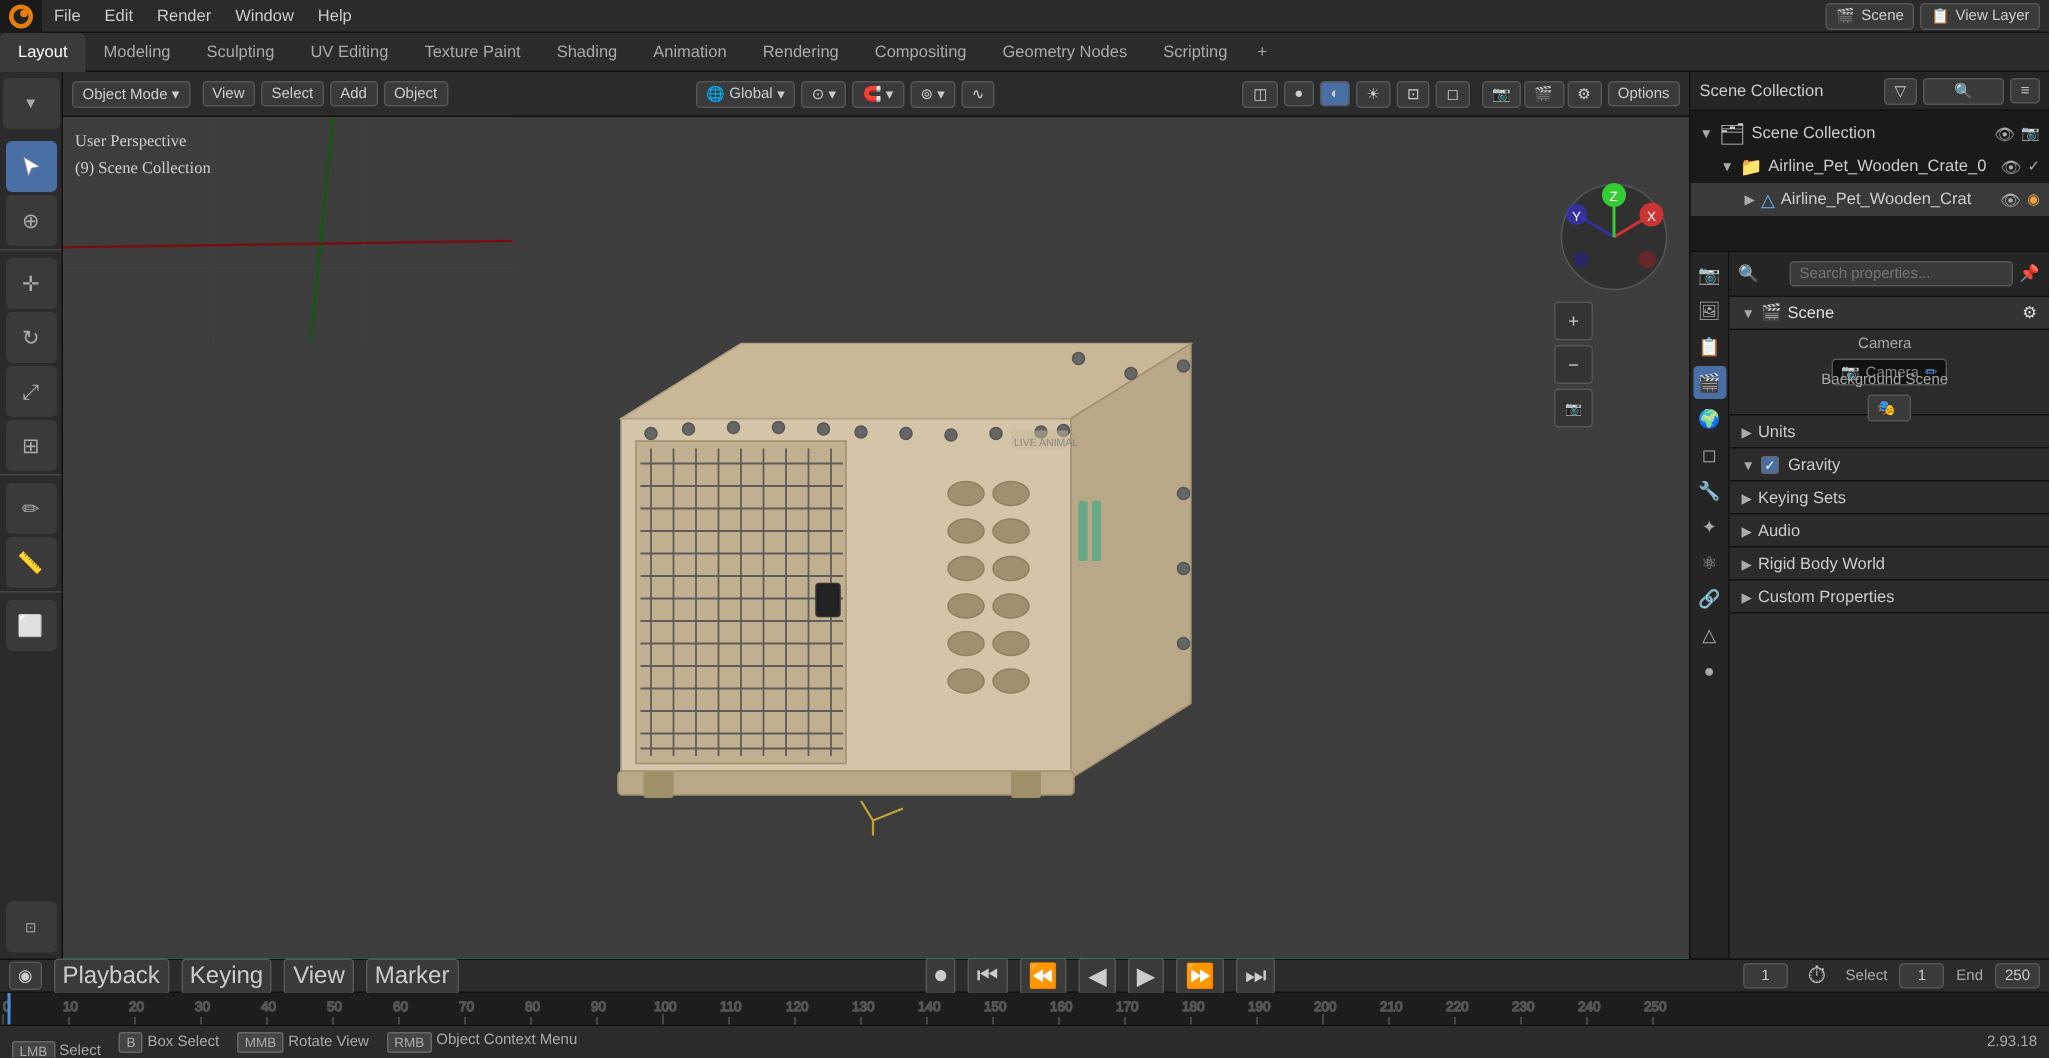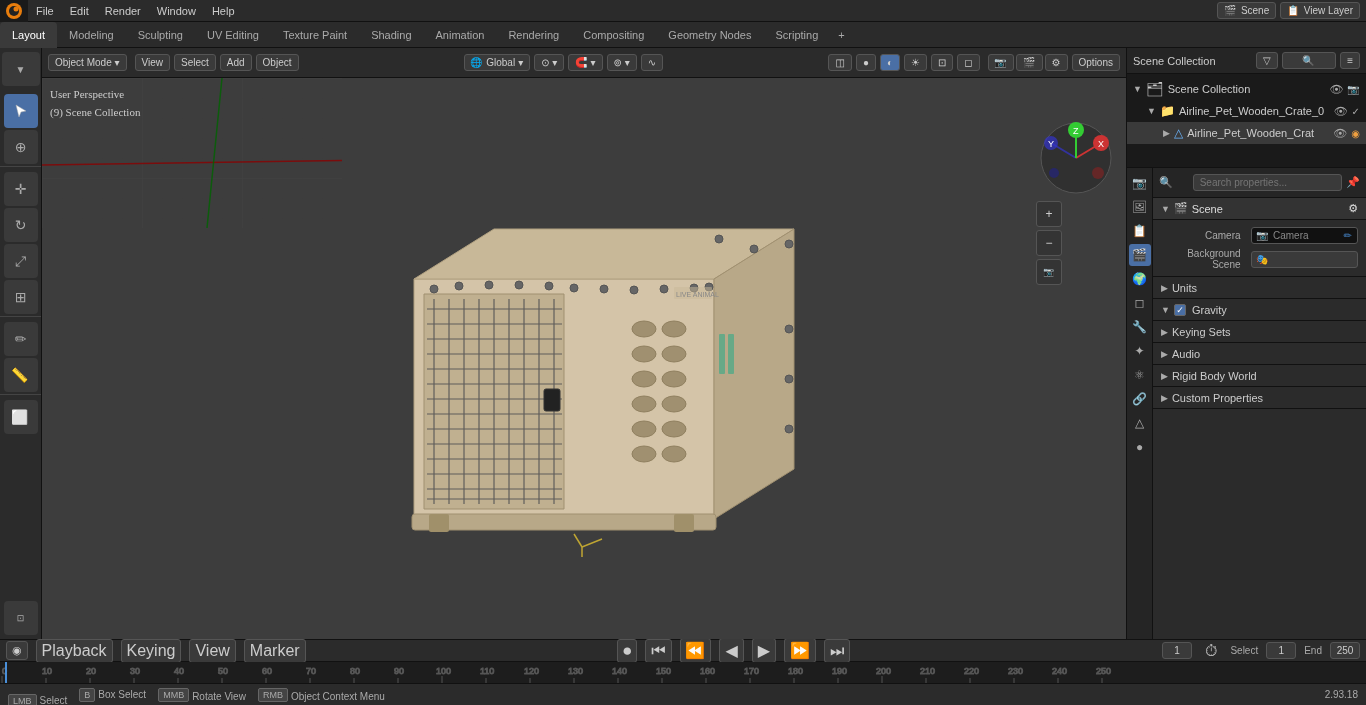--- a/index.html
+++ b/index.html
@@ -49,21 +49,21 @@
     #outliner-header { height: 26px; background: #252525; display: flex; align-items: center; padding: 0 6px; border-bottom: 1px solid #111; gap: 4px; }
     .outliner-tree { padding: 4px 0; flex: 1; overflow-y: auto; }
     .tree-item { display: flex; align-items: center; height: 22px; padding: 0 6px; cursor: pointer; gap: 4px; }
     .tree-arrow { color: #aaa; font-size: 9px; }
     .tree-label { color: #ccc; flex: 1; font-size: 11px; }
     .tree-eye { color: #aaa; font-size: 11px; cursor: pointer; }
 
     .section-header { background: #333; padding: 4px 8px; cursor: pointer; display: flex; align-items: center; gap: 4px; border-bottom: 1px solid #111; font-size: 11px; color: #ddd; }
     .section-header .arrow { font-size: 9px; color: #aaa; }
     .section-content { padding: 4px 8px; background: #2b2b2b; border-bottom: 1px solid #111; }
-    .prop-row { display: flex; align-items: center; height: 22px; margin-bottom: 2px; gap: 4px; }
+    .prop-row { display: flex; align-items: center; height: 22px; margin-bottom: 2px; gap: 4px; flex-direction: column; }
     .prop-label { color: #aaa; font-size: 10px; flex: 1; text-align: right; padding-right: 6px; }
     .prop-value { flex: 1.2; background: #3a3a3a; border: 1px solid #555; border-radius: 3px; padding: 2px 5px; font-size: 10px; color: #ccc; display: flex; align-items: center; gap: 4px; }
     .prop-value.black { background: #111; }
 
     .collapsible-row { display: flex; align-items: center; height: 22px; cursor: pointer; padding: 0 8px; gap: 4px; color: #ccc; font-size: 11px; border-bottom: 1px solid #111; }
     .collapsible-row .arr { font-size: 9px; color: #aaa; }
 
     
     #bottom-area { height: 44px; background: #1d1d1d; border-top: 1px solid #111; display: flex; flex-direction: column; }
     #timeline-header { height: 22px; background: #2b2b2b; display: flex; align-items: center; padding: 0 6px; gap: 8px; border-bottom: 1px solid #111; }
@@ -580,23 +580,23 @@
 
 <div id="status-bar">
   <span style="display:flex;align-items:center;gap:3px;margin-top:12px;">
     <span style="background:#444;border:1px solid #666;border-radius:2px;padding:1px 4px;font-size:9px;">LMB</span>
     <span>Select</span>
   </span>
   <span style="display:flex;align-items:center;gap:3px;">
     <span style="background:#444;border:1px solid #666;border-radius:2px;padding:1px 4px;font-size:9px;">B</span>
     <span>Box Select</span>
   </span>
-  <span style="display:flex;align-items:flex-end;gap:3px;">
+  <span style="display:flex;align-items:center;gap:3px;">
     <span style="background:#444;border:1px solid #666;border-radius:2px;padding:1px 4px;font-size:9px;">MMB</span>
     <span>Rotate View</span>
   </span>
-  <span style="display:flex;align-items:flex-end;gap:3px;">
+  <span style="display:flex;align-items:flex-start;gap:3px;">
     <span style="background:#444;border:1px solid #666;border-radius:2px;padding:1px 4px;font-size:9px;">RMB</span>
     <span>Object Context Menu</span>
   </span>
   <div style="flex:1;"></div>
   <span>2.93.18</span>
 </div>
 
 </body></html>

